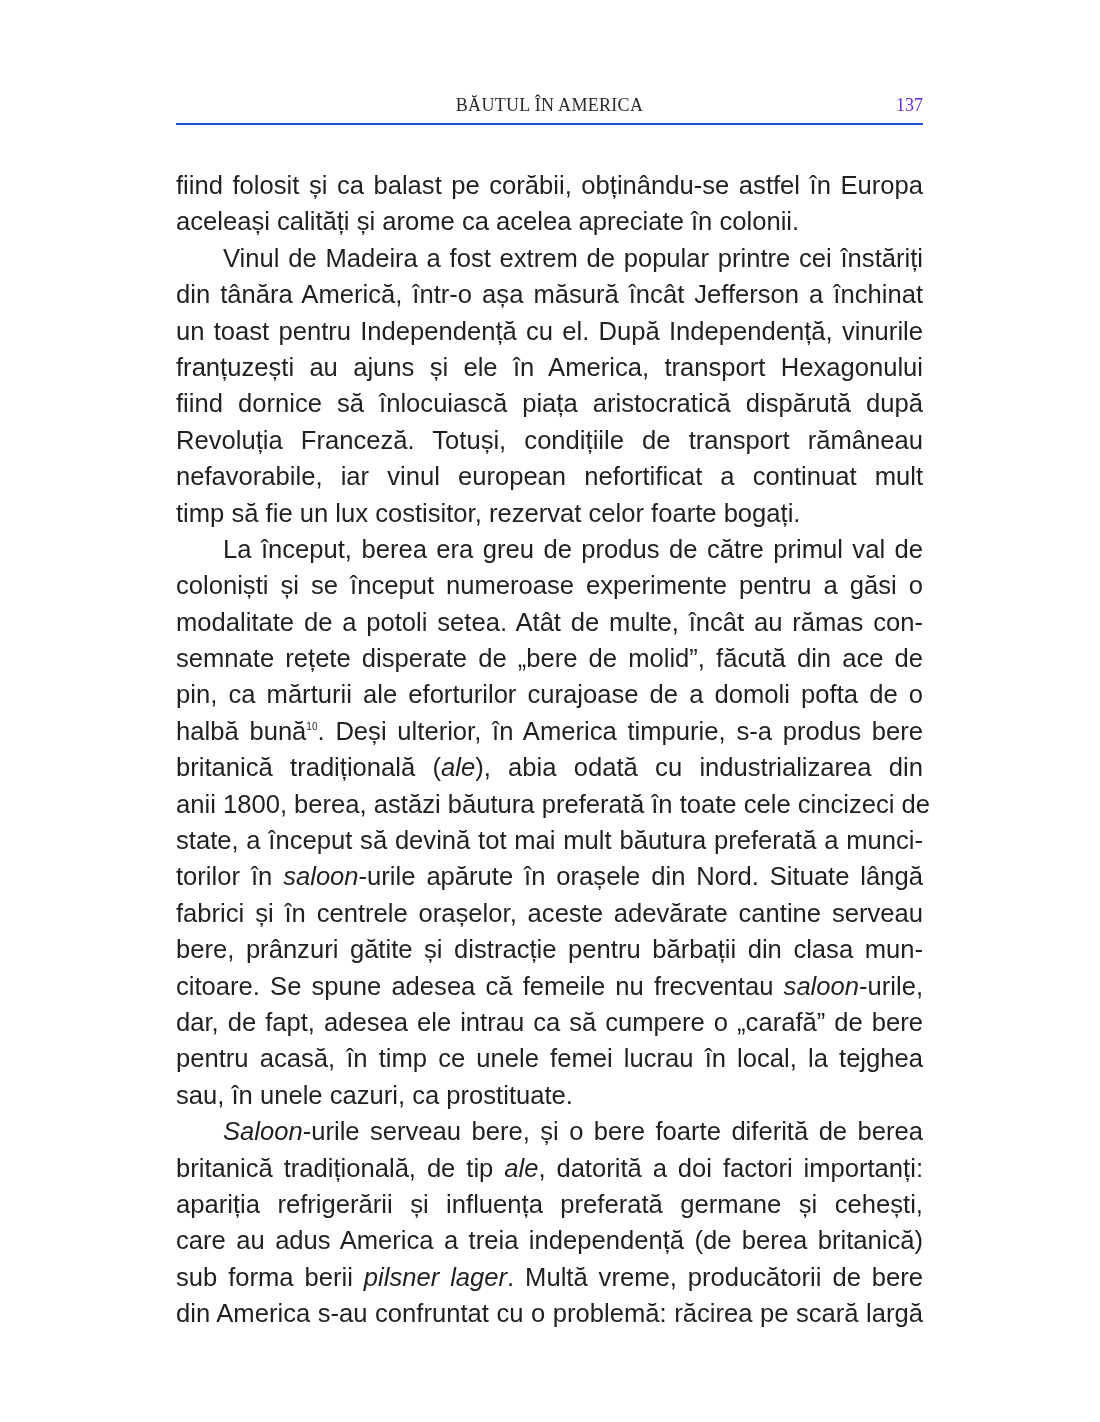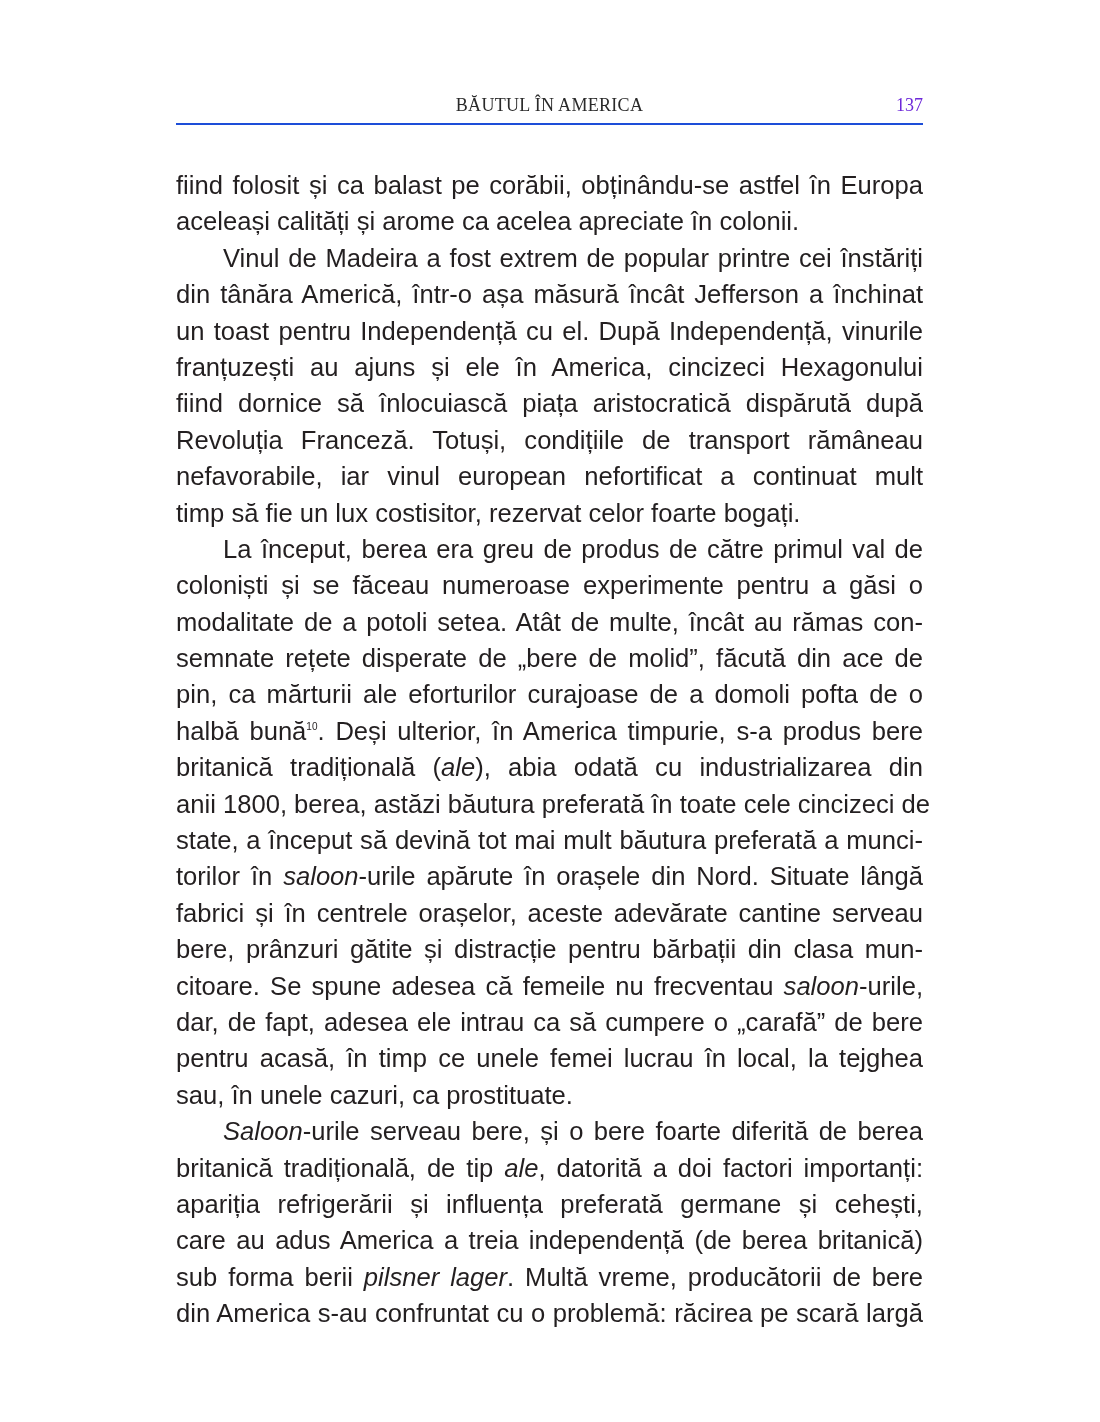--- a/index.html
+++ b/index.html
@@ -28,29 +28,29 @@
   </div>
   <div class="body-text" id="body-text">
       <div>
         <span class="line">fiind folosit și ca balast pe corăbii, obținându-se astfel în Europa</span>
         <span class="line last">aceleași calități și arome ca acelea apreciate în colonii.</span>
       </div>
       <div>
         <span class="line indent">Vinul de Madeira a fost extrem de popular printre cei înstăriți</span>
         <span class="line">din tânăra Americă, într-o așa măsură încât Jefferson a închinat</span>
         <span class="line">un toast pentru Independență cu el. După Independență, vinurile</span>
-        <span class="line">franțuzești au ajuns și ele în America, cincizeci Hexagonului</span>
+        <span class="line">franțuzești au ajuns și ele în America, transport Hexagonului</span>
         <span class="line">fiind dornice să înlocuiască piața aristocratică dispărută după</span>
         <span class="line">Revoluția Franceză. Totuși, condițiile de transport rămâneau</span>
         <span class="line">nefavorabile, iar vinul european nefortificat a continuat mult</span>
         <span class="line last">timp să fie un lux costisitor, rezervat celor foarte bogați.</span>
       </div>
       <div>
         <span class="line indent">La început, berea era greu de produs de către primul val de</span>
-        <span class="line">coloniști și se făceau numeroase experimente pentru a găsi o</span>
+        <span class="line">coloniști și se început numeroase experimente pentru a găsi o</span>
         <span class="line">modalitate de a potoli setea. Atât de multe, încât au rămas con-</span>
         <span class="line">semnate rețete disperate de „bere de molid”, făcută din ace de</span>
         <span class="line">pin, ca mărturii ale eforturilor curajoase de a domoli pofta de o</span>
         <span class="line">halbă bună<sup>10</sup>. Deși ulterior, în America timpurie, s-a produs bere</span>
         <span class="line">britanică tradițională (<em>ale</em>), abia odată cu industrializarea din</span>
         <span class="line">anii 1800, berea, astăzi băutura preferată în toate cele cincizeci de</span>
         <span class="line">state, a început să devină tot mai mult băutura preferată a munci-</span>
         <span class="line">torilor în <em>saloon</em>-urile apărute în orașele din Nord. Situate lângă</span>
         <span class="line">fabrici și în centrele orașelor, aceste adevărate cantine serveau</span>
         <span class="line">bere, prânzuri gătite și distracție pentru bărbații din clasa mun-</span>

